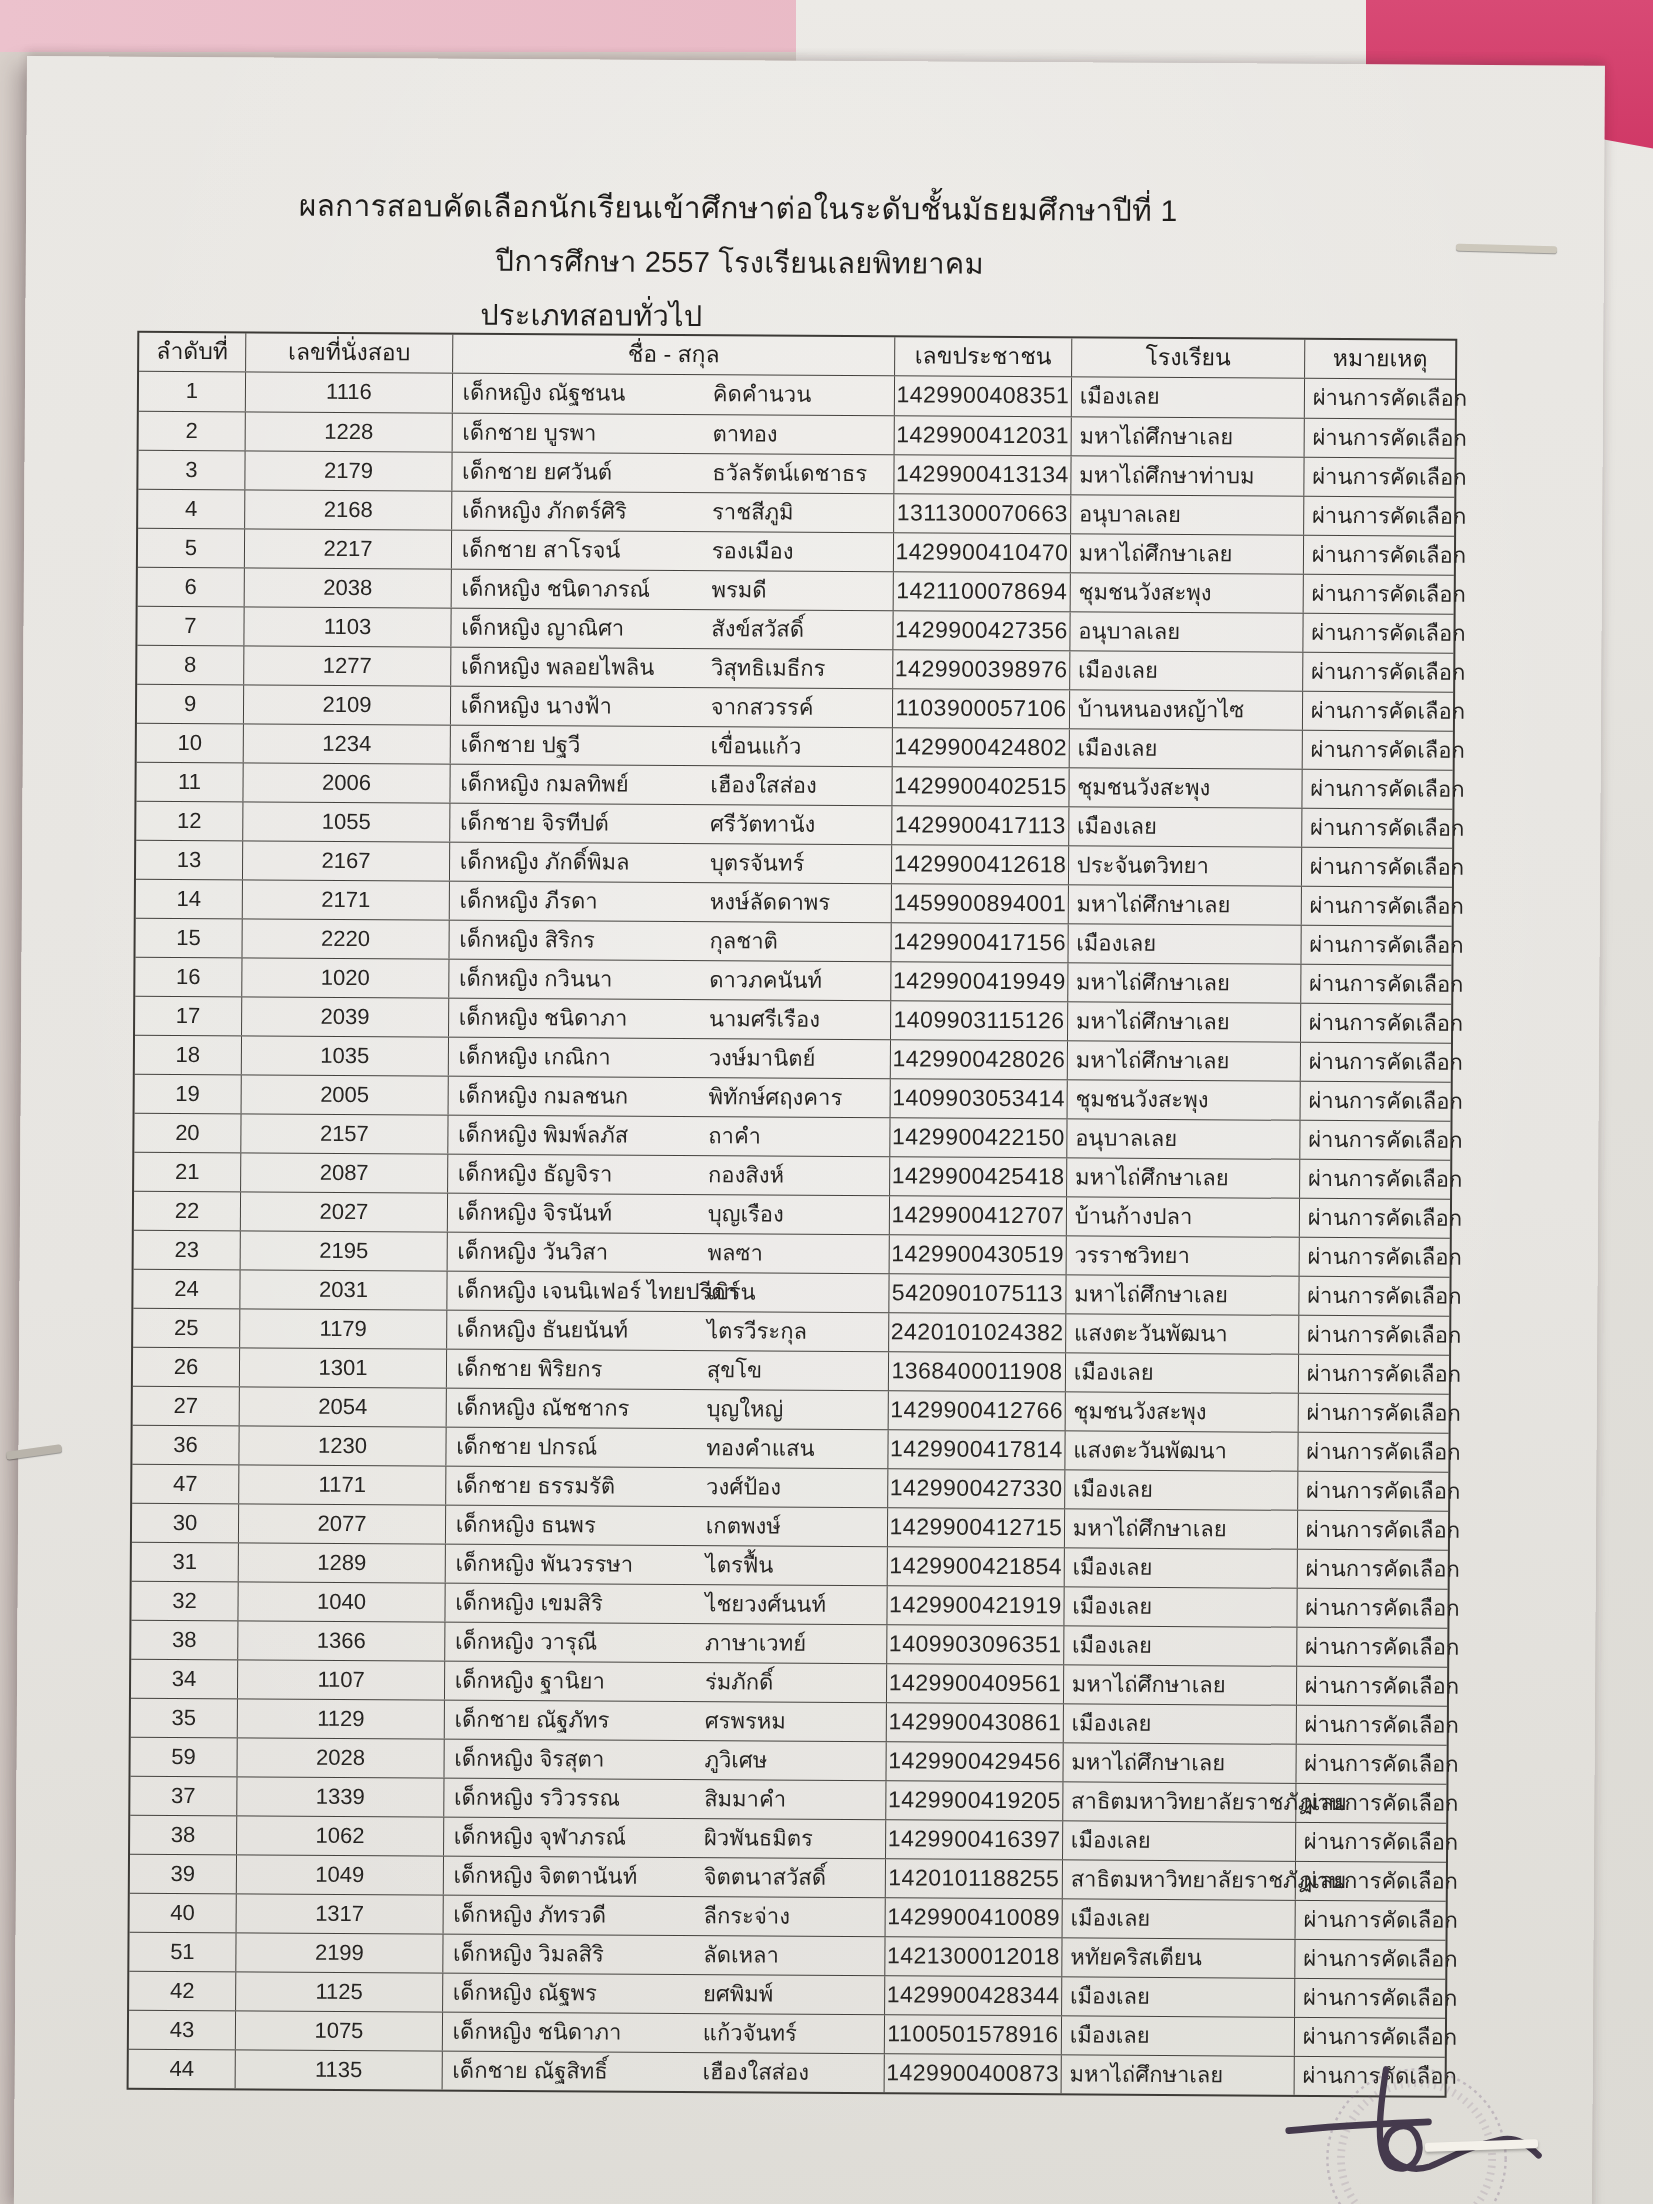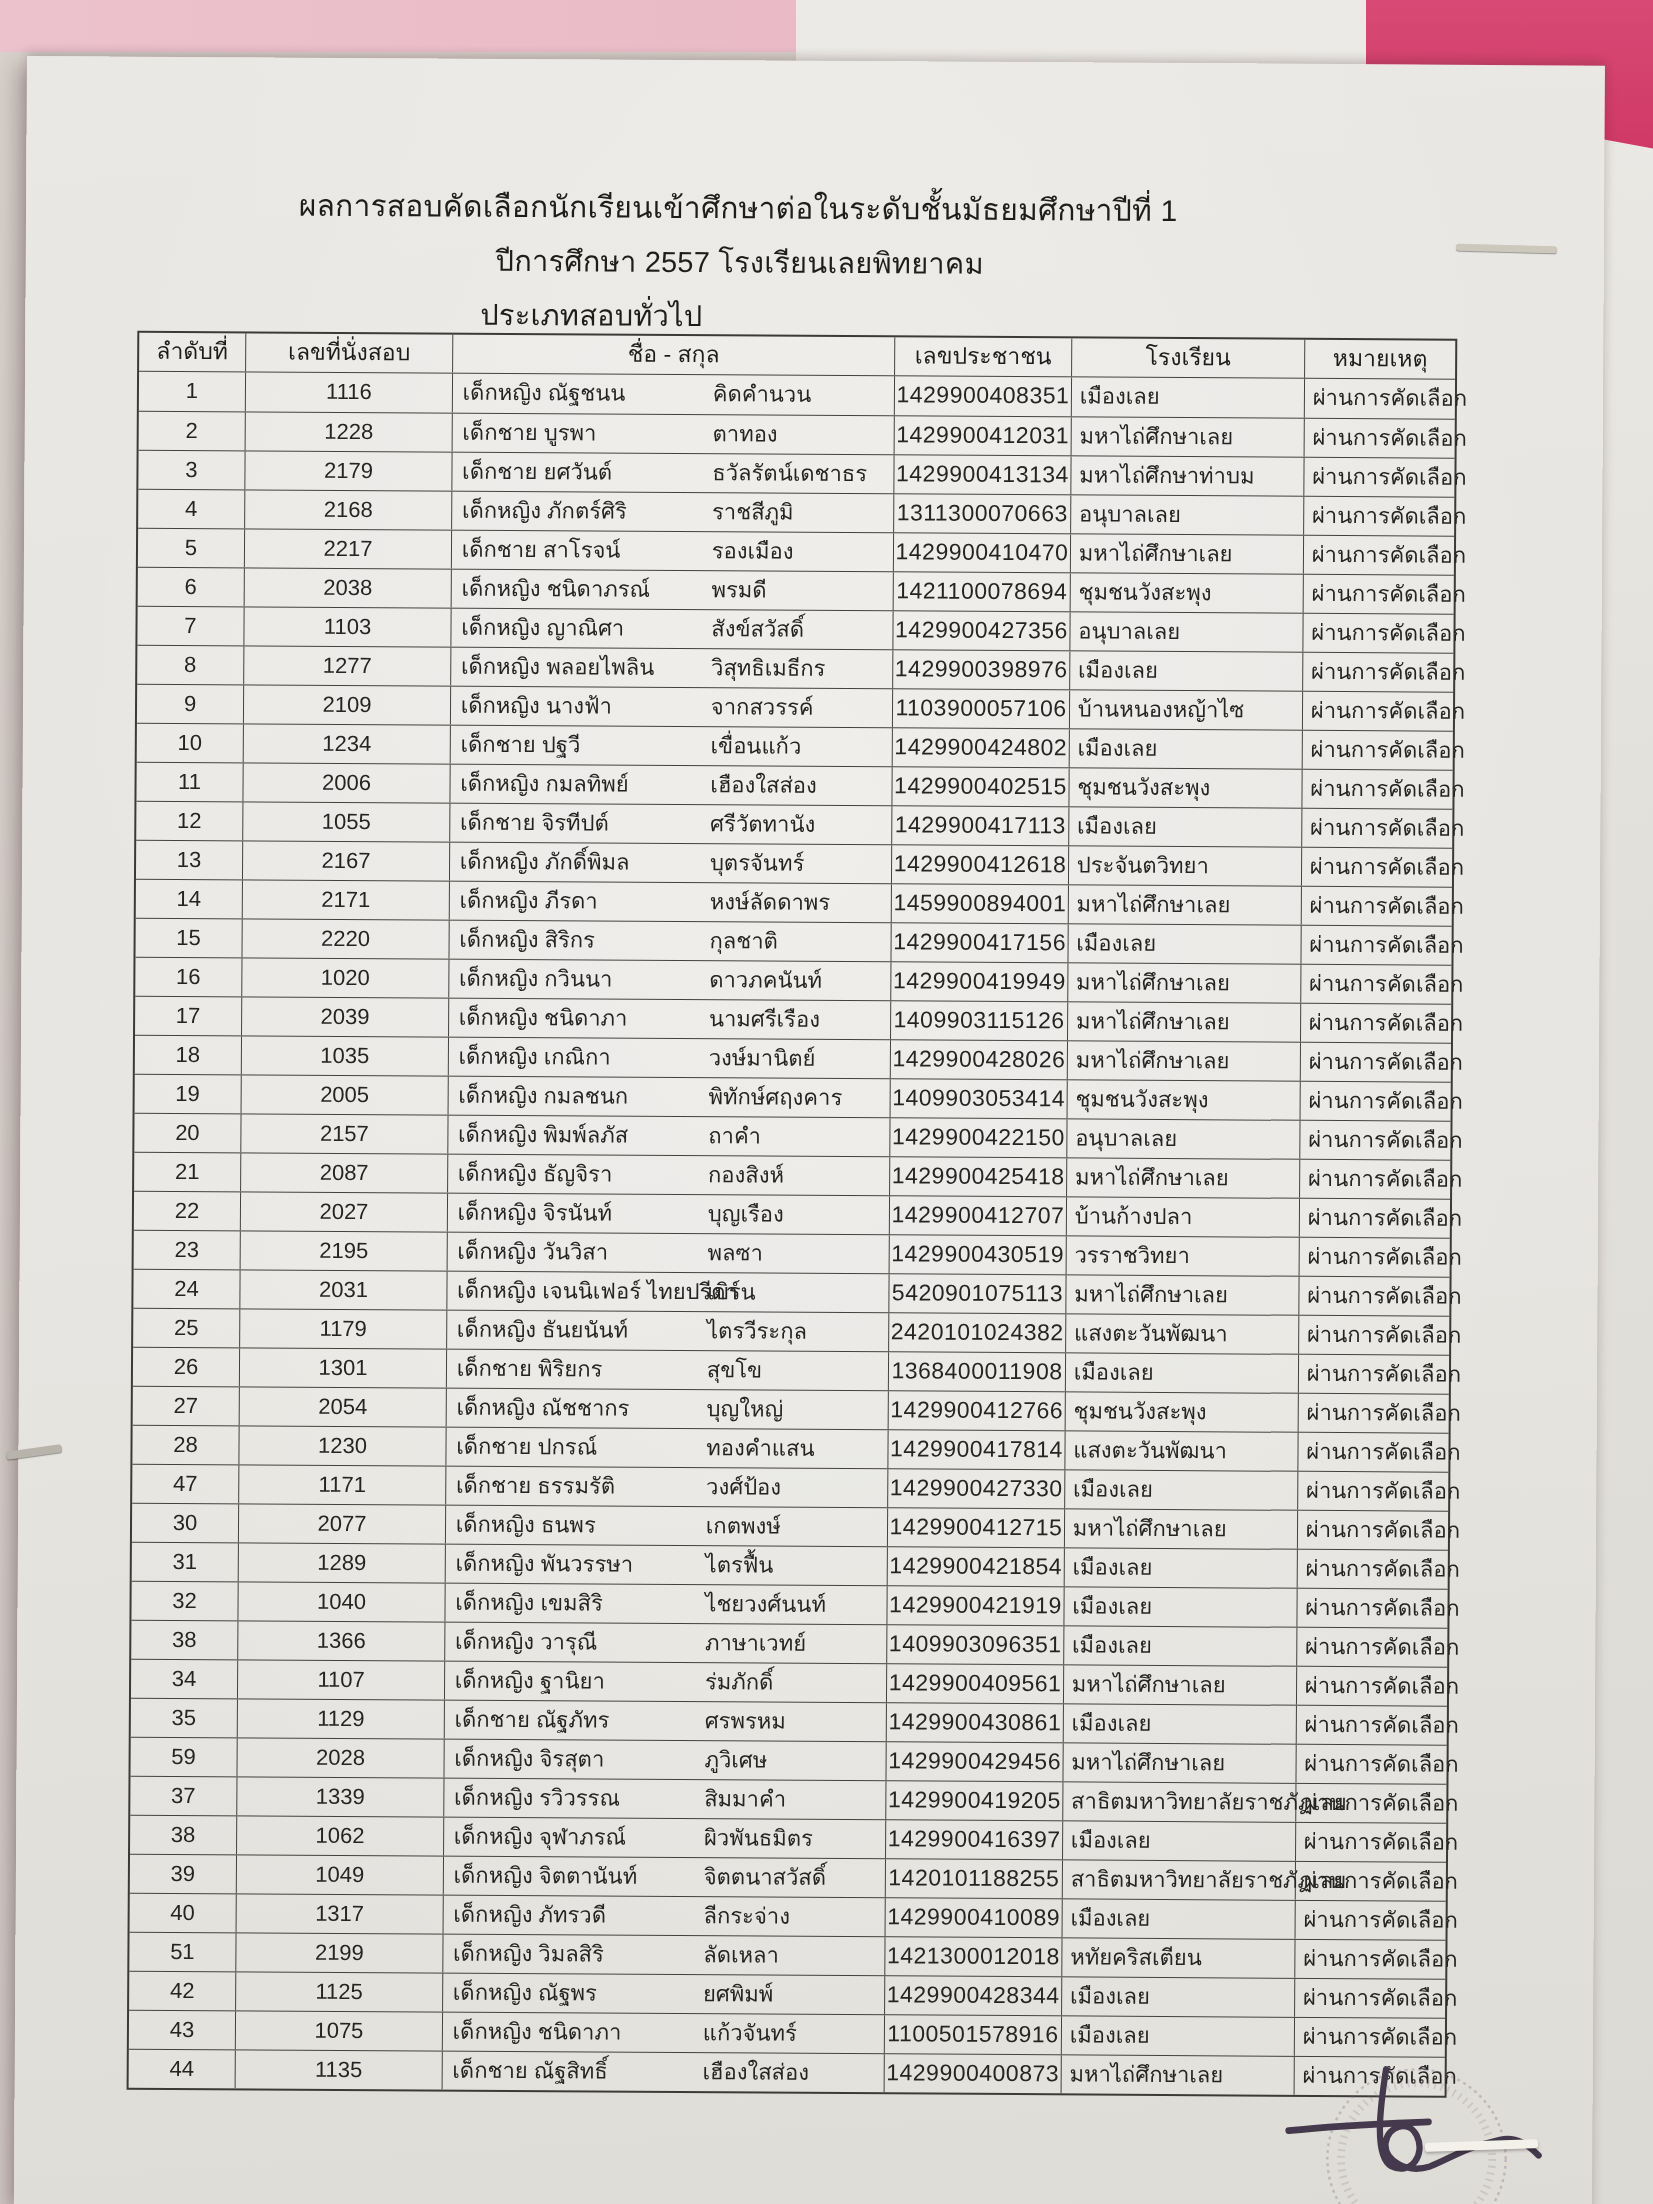--- a/index.html
+++ b/index.html
@@ -428,21 +428,21 @@
     <div class="t-cell c-name">
       <span class="given">เด็กหญิง ณัชชากร</span>
       <span class="surname">บุญใหญ่</span>
     </div>
     <div class="t-cell c-id">1429900412766</div>
     <div class="t-cell c-school">ชุมชนวังสะพุง</div>
     <div class="t-cell c-remark">ผ่านการคัดเลือก</div>
   </div>
 
   <div class="t-row">
-    <div class="t-cell c-center">28</div>
+    <div class="t-cell c-center">36</div>
     <div class="t-cell c-center">1230</div>
     <div class="t-cell c-name">
       <span class="given">เด็กชาย ปกรณ์</span>
       <span class="surname">ทองคำแสน</span>
     </div>
     <div class="t-cell c-id">1429900417814</div>
     <div class="t-cell c-school">แสงตะวันพัฒนา</div>
     <div class="t-cell c-remark">ผ่านการคัดเลือก</div>
   </div>
 

